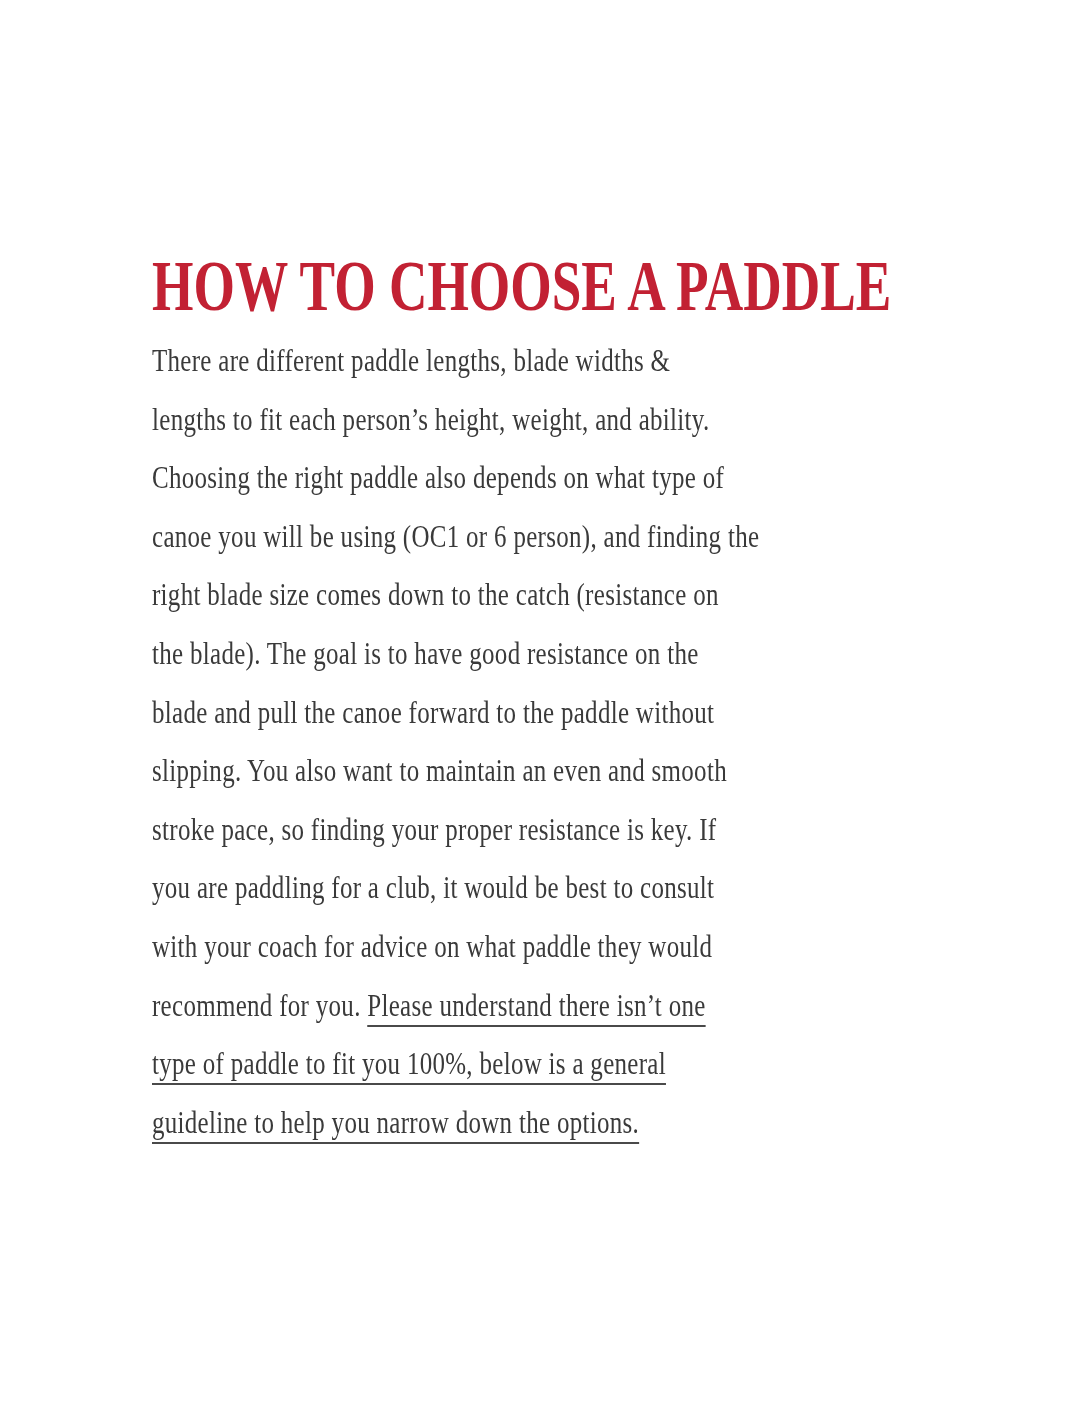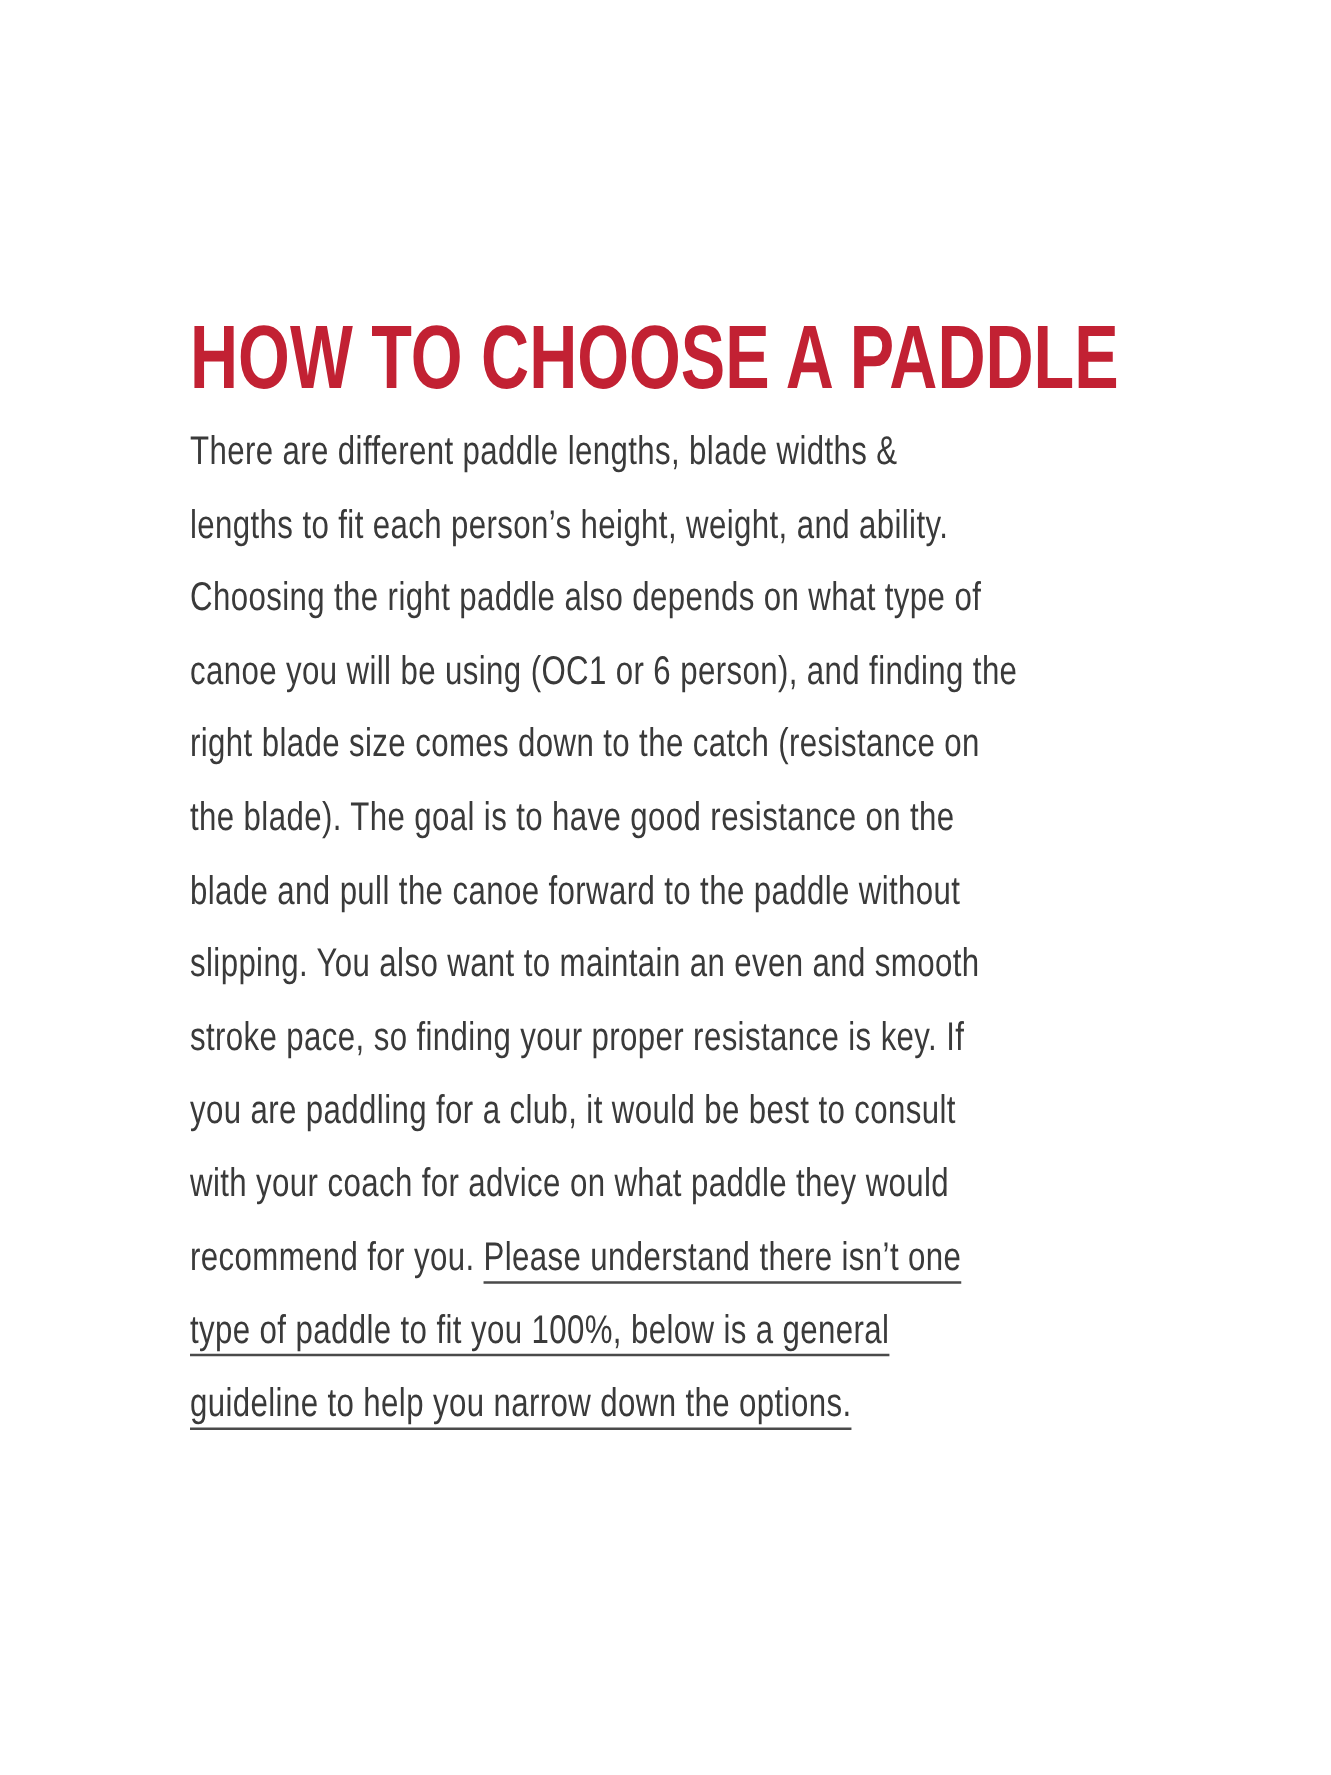--- a/index.html
+++ b/index.html
@@ -8,20 +8,21 @@
     background: #ffffff;
   }
   body {
     width: 1065px;
     height: 1420px;
     overflow: hidden;
     font-family: "Liberation Sans", sans-serif;
   }
   .page {
     padding: 250px 40px 0 152px;
+    font-family: Liberation Serif, serif;
   }
   .title {
     margin: 0;
     font-size: 72px;
     line-height: 72px;
     font-weight: 700;
     color: #c22133;
     letter-spacing: 0px;
     white-space: nowrap;
     transform: scaleX(0.74);

